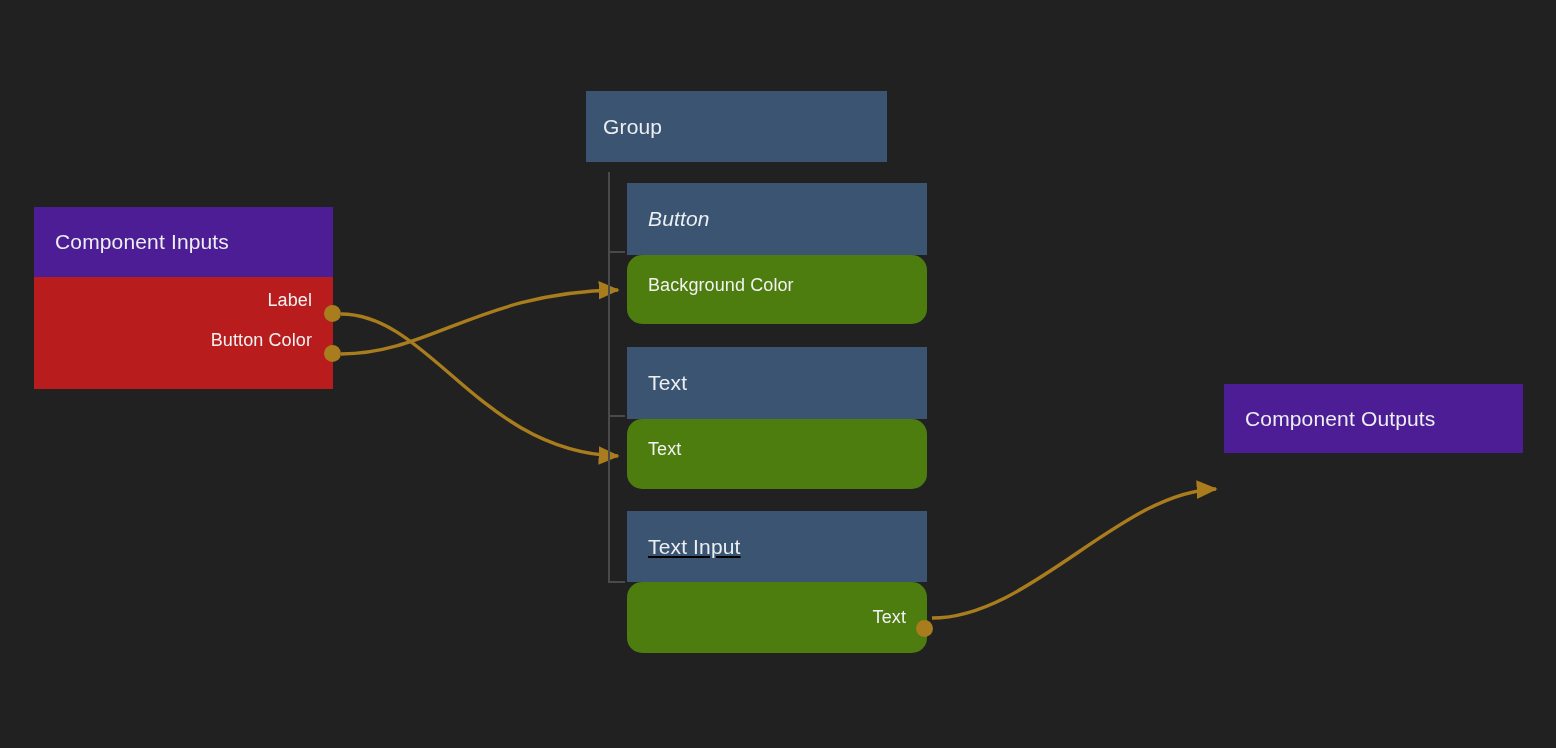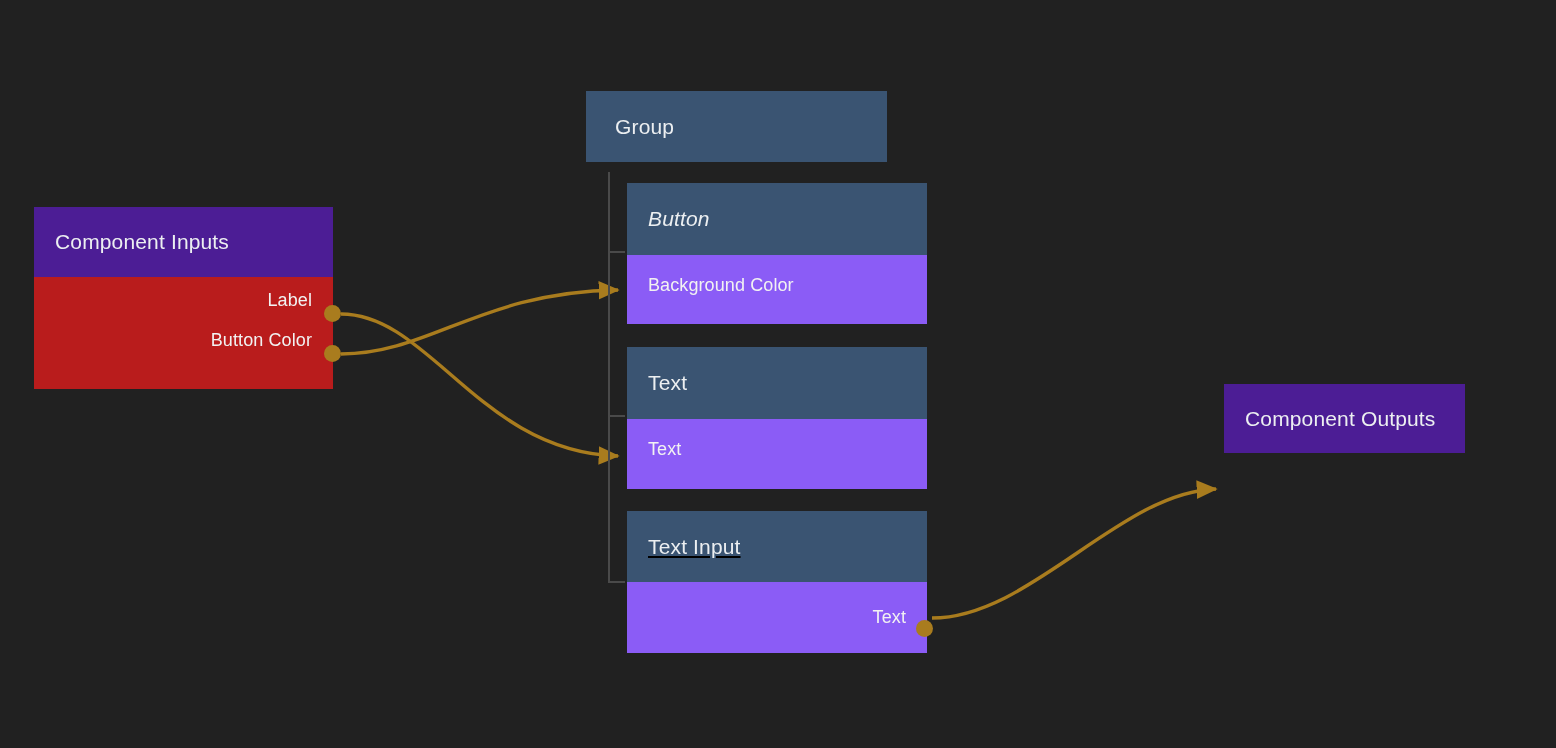--- a/index.html
+++ b/index.html
@@ -60,21 +60,21 @@
     width: 17px;
     height: 17px;
     border-radius: 50%;
     background: #a97c1e;
   }
   
   .node-purple > .node-header { background: #4c1d95; }
   .node-purple > .node-body   { background: #b91c1c; text-align: center; }
   
   .node-blue > .node-header { background: #3a5472; }
-  .node-blue > .node-body   { background: #8b5cf6; }
+  .node-blue > .node-body   { background: #4d7c0f; border-radius: 15px; }
   .node-group-header {
     background: #3a5472;
   }
   
   .tree-line {
     position: absolute;
     background: #4a4a4a;
   }
 </style>
 </head>
@@ -113,21 +113,21 @@
       </div>
       <div class="port-row" style="right:21px; top:40px; height:47px;">
         <span class="port-label">Button Color</span>
       </div>
     </div>
     <span class="port-dot" style="left:290px; top:98px;"></span>
     <span class="port-dot" style="left:290px; top:138px;"></span>
   </div>
 
   <div class="node" style="left:586px; top:91px; width:301px; height:71px;">
-    <div class="node-header node-group-header" style="height:71px; padding-left:29px;">
+    <div class="node-header node-group-header" style="height:71px; padding-left:17px;">
       <span class="node-title">Group</span>
     </div>
   </div>
 
   <div class="node node-blue" style="left:627px; top:183px; width:300px;">
     <div class="node-header" style="height:72px; padding-left:21px;font-style:italic;">
       <span class="node-title">Button</span>
     </div>
     <div class="node-body" style="height:69px;">
       <div class="port-row" style="left:21px; top:0px; height:61px;">
@@ -152,19 +152,19 @@
       <span class="node-title">Text Input</span>
     </div>
     <div class="node-body" style="height:71px;">
       <div class="port-row" style="right:21px; top:0px; height:71px;">
         <span class="port-label">Text</span>
       </div>
     </div>
     <span class="port-dot" style="left:289px; top:109px;"></span>
   </div>
 
-  <div class="node node-purple" style="left:1224px; top:384px; width:241px;">
+  <div class="node node-purple" style="left:1224px; top:384px; width:299px;">
     <div class="node-header" style="height:69px; padding-left:21px;">
       <span class="node-title">Component Outputs</span>
     </div>
   </div>
 
 </div>
 
 </body></html>

